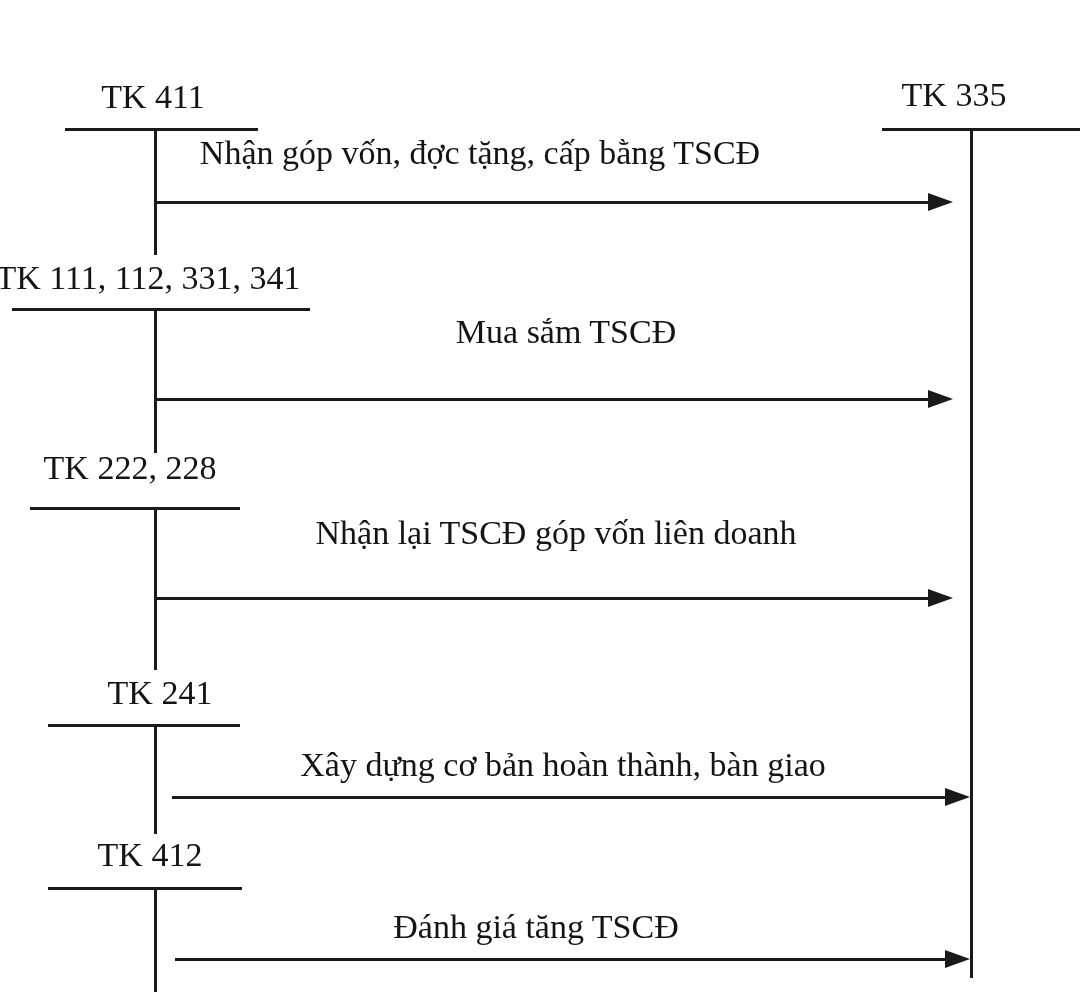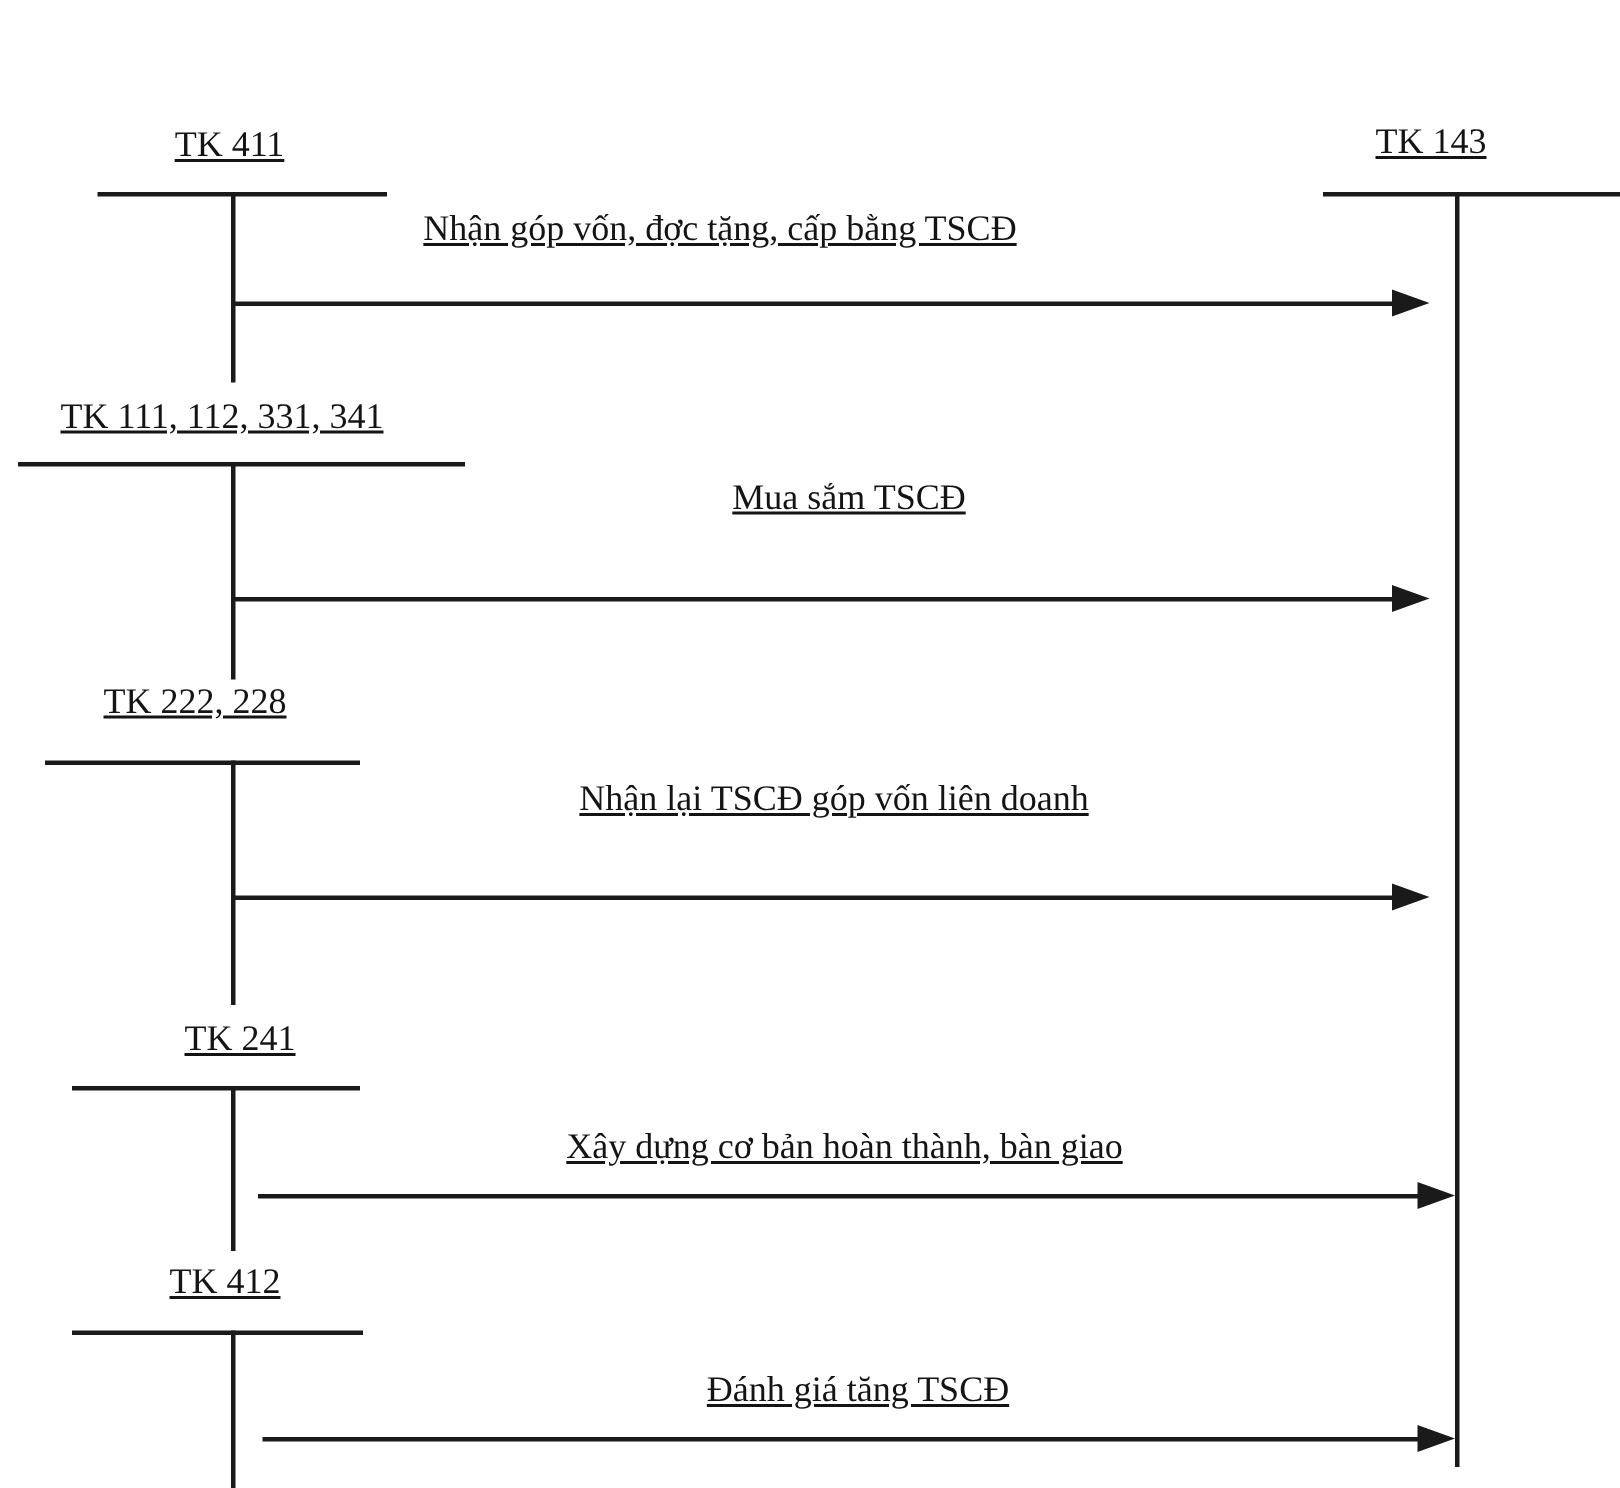--- a/index.html
+++ b/index.html
@@ -11,25 +11,24 @@
     position: relative;
     width: 1080px;
     height: 992px;
     background: #ffffff;
     overflow: hidden;
     font-family: "Liberation Serif", "DejaVu Serif", serif;
     color: #141414;
   }
   .acct, .flow {
     position: absolute;
-    font-size: 24px;
+    font-size: 34px;
     line-height: 40px;
     white-space: nowrap;
     transform: translateX(-50%);
-    text-decoration: underline;
   }
   .bar {
     position: absolute;
     height: 3px;
     background: #1a1a1a;
   }
   .stem {
     position: absolute;
     width: 3px;
     background: #1a1a1a;
@@ -87,21 +86,21 @@
   #head-3  { left: 928px; top: 589px; }
   #flbl-3a { left: 556px; top: 513px; }
   #flbl-3b { left: 556px; top: 600px; }
 
   #shaft-4 { left: 172px; top: 796px; width: 776px; }
   #head-4  { left: 945px; top: 788px; }
   #flbl-4  { left: 563px; top: 745px; }
 
   #shaft-5 { left: 175px; top: 958px; width: 773px; }
   #head-5  { left: 945px; top: 950px; }
-  #flbl-5  { left: 572px; top: 907px; }
+  #flbl-5  { left: 536px; top: 907px; }
 </style>
 </head>
 <body>
 
 <div id="diagram">
 
   <div class="acct" id="lbl-411">TK 411</div>
   <div class="bar" id="bar-411"></div>
   <div class="stem" id="stem-411"></div>
 
@@ -114,21 +113,21 @@
   <div class="stem" id="stem-222"></div>
 
   <div class="acct" id="lbl-241">TK 241</div>
   <div class="bar" id="bar-241"></div>
   <div class="stem" id="stem-241"></div>
 
   <div class="acct" id="lbl-412">TK 412</div>
   <div class="bar" id="bar-412"></div>
   <div class="stem" id="stem-412"></div>
 
-  <div class="acct" id="lbl-211">TK 143</div>
+  <div class="acct" id="lbl-211">TK 335</div>
   <div class="bar" id="bar-211"></div>
   <div class="stem" id="stem-211"></div>
 
   <div class="flow" id="flbl-1">Nhận góp vốn, đợc tặng, cấp bằng TSCĐ</div>
   <div class="shaft" id="shaft-1"></div>
   <div class="head" id="head-1"></div>
 
   <div class="flow" id="flbl-2">Mua sắm TSCĐ</div>
   <div class="shaft" id="shaft-2"></div>
   <div class="head" id="head-2"></div>

